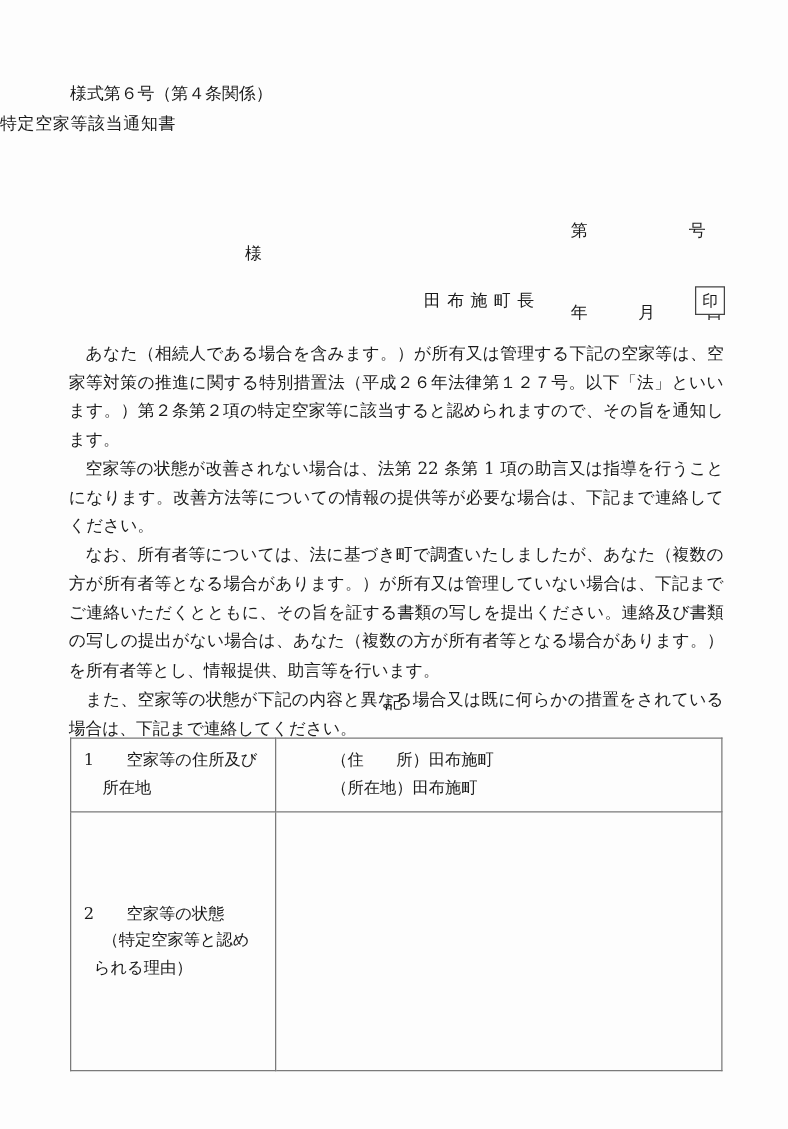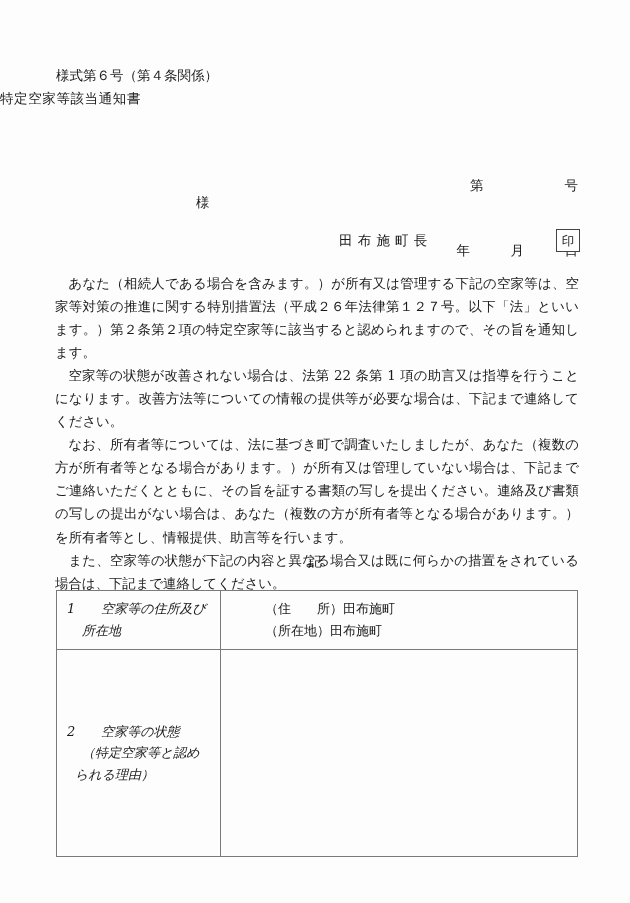--- a/index.html
+++ b/index.html
@@ -42,21 +42,21 @@
     letter-spacing: 0.6px;
   }
 
   
   .meta-block {
     position: absolute;
     right: 52px;
     top: 131px;
     font-size: 13.5px;
     line-height: 1.62;
-    text-align: right;
+    text-align: left;
     white-space: pre;
   }
 
   
   .addressee {
     position: absolute;
     left: 196px;
     top: 194px;
     font-size: 13.5px;
   }
@@ -126,21 +126,20 @@
     font-size: 13px;
   }
   .form-table td {
     border: 1px solid #7a7a7a;
     vertical-align: top;
     padding: 7px 9px 7px 10px;
     line-height: 1.66;
   }
   .form-table td.label {
     width: 144px;
-    font-style: italic;
   }
   .form-table tr.row-1 td { height: 44px; }
   .form-table tr.row-2 td { height: 192px; }
   .form-table tr.row-2 td.label {
     vertical-align: middle;
     margin-left: 24px;
   }
   .lbl-line { white-space: pre; display: block; }
   .val-line { white-space: pre; display: block; margin-left: 34px; }
   .indent-1 { padding-left: 1.15em; }

